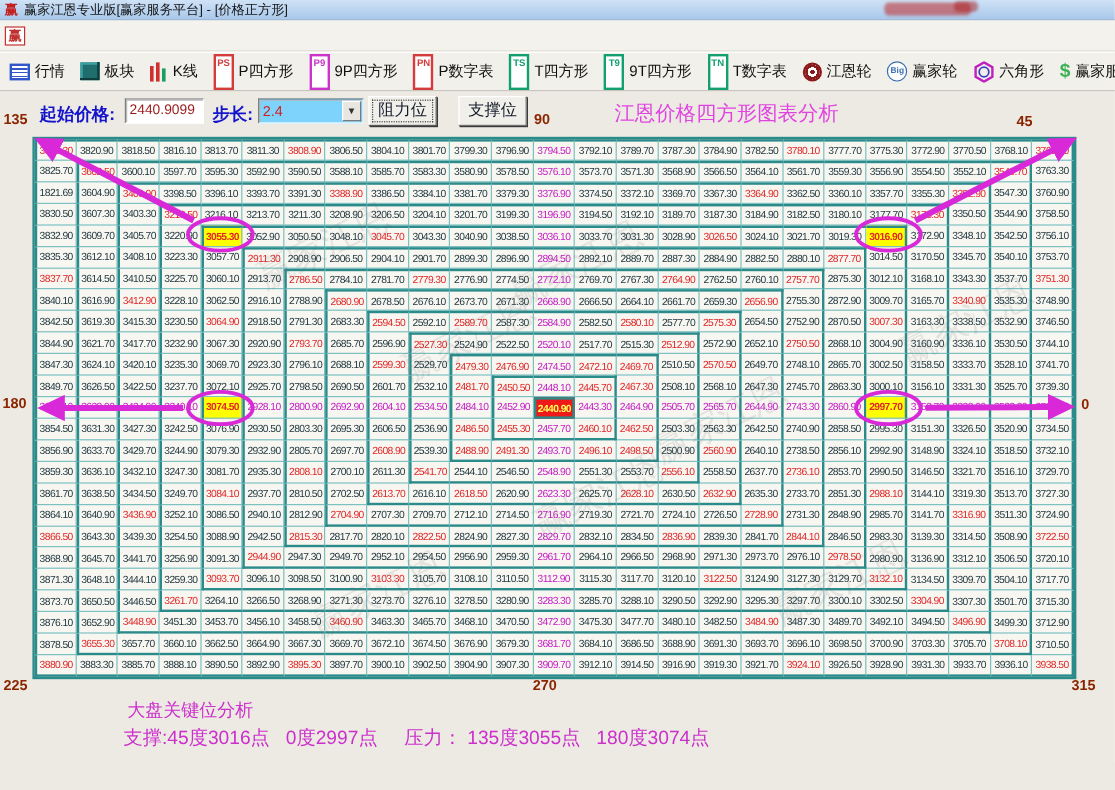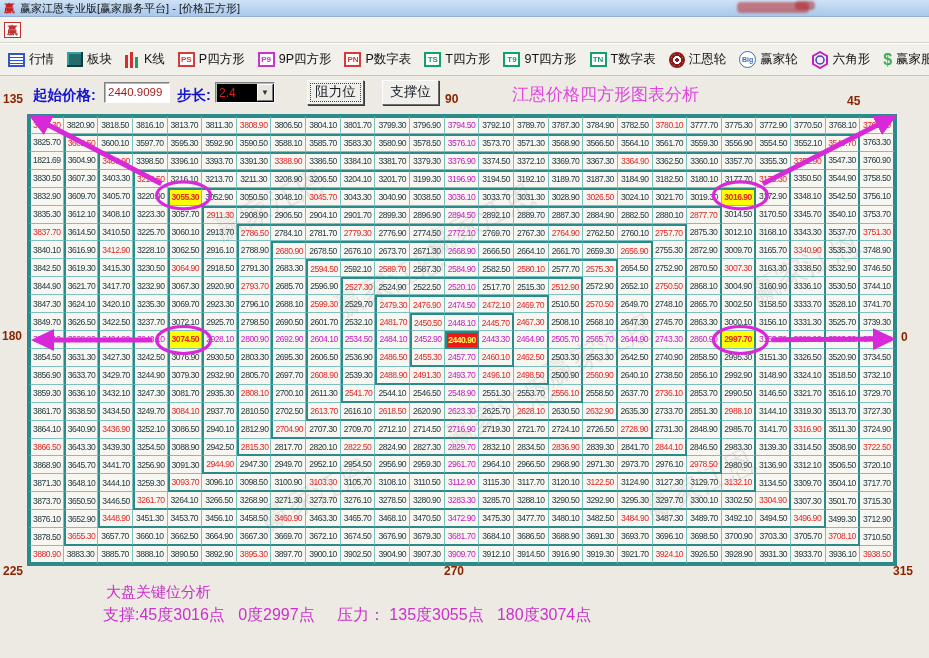--- a/index.html
+++ b/index.html
@@ -26,21 +26,21 @@
   .mlogo{width:17px; height:16px; border:1px solid #c03030; color:#c03030; background:#fff;
     font-size:11px; font-weight:bold; text-align:center; line-height:14px; margin:0 10px 0 4px;}
   .mitem{font-size:13px; color:#111; margin-right:27px; cursor:default;}
 
   
   .toolbar{position:absolute; left:0; top:43px; width:929px; height:33px; background:#f2f0ea;
     border-top:1px solid #fff; border-bottom:1px solid #c9c6bd; display:flex; align-items:center;
     padding-left:8px;}
   .titem{display:flex; align-items:center; margin-right:13px; cursor:default;}
   .titem .tlabel{font-size:12.5px; color:#111; margin-left:4px; white-space:nowrap;}
-  .badge{display:inline-block; width:17px; height:15px; border:2px solid; background:#fff;
+  .badge{display:inline-block; width:17px; height:30px; border:2px solid; background:#fff;
     font-size:8px; font-weight:bold; text-align:center; line-height:11px;}
   .ic-table{width:17px; height:14px; border:2px solid #3355cc; background:
     repeating-linear-gradient(#fff 0 2px,#3355cc 2px 3px);}
   .ic-blocks{width:16px; height:15px; position:relative; background:#1f6d6d;
     box-shadow:inset -2px -2px 0 #0f3d3d, inset 2px 2px 0 #38a0a0;}
   .ic-candles{display:inline-flex; align-items:flex-end; height:16px;}
   .ic-candles i{display:inline-block; width:3px; margin-right:2px;}
   .ic-candles i.c1{height:13px; background:#d03030;}
   .ic-candles i.c2{height:16px; background:#d03030;}
   .ic-candles i.c3{height:11px; background:#18a060;}
@@ -49,21 +49,21 @@
   .ic-big{width:17px; height:17px; border-radius:50%; border:1.5px solid #3a6fb0; color:#3a6fb0;
     font-size:7px; font-weight:bold; text-align:center; line-height:15px; background:#fff;}
   .ic-dollar{color:#3cb054; font-size:16px; font-weight:bold; line-height:16px;}
 
   
   .controls{position:absolute; left:0; top:76px; width:929px; height:38px;}
   .lbl-blue{position:absolute; font-size:14.5px; font-weight:bold; color:#1414cc;}
   .inputbox{position:absolute; left:104px; top:6px; width:66px; height:21px; background:#fff;
     border:1px solid; border-color:#808080 #fff #fff #808080; box-shadow:inset 1px 1px 0 #b8b8b8;
     font-size:11.5px; color:#9c1818; padding:3px 0 0 3px;}
-  .combo{position:absolute; left:215px; top:6px; width:60px; height:21px; background:#000000;
+  .combo{position:absolute; left:215px; top:6px; width:88px; height:21px; background:#7dd3fc;
     border:1px solid; border-color:#808080 #fff #fff #808080; box-shadow:inset 1px 1px 0 #b8b8b8;}
   .combo .cval{position:absolute; left:3px; top:3px; font-size:12px; color:#d42020;}
   .combo .carrow{position:absolute; right:1px; top:1px; width:16px; height:17px; background:#e8e6df;
     border:1px solid; border-color:#fff #7a7a7a #7a7a7a #fff; font-size:8px; color:#333;
     text-align:center; line-height:16px; cursor:default;}
   .btn3d{position:absolute; top:4px; width:57px; height:25px; background:#f1efe9;
     border:1px solid; border-color:#fff #6f6f6f #6f6f6f #fff; box-shadow:1px 1px 0 #3a3a3a;
     font-size:13.5px; color:#101828; text-align:center; line-height:22px; cursor:default;}
   .btn3d.deflt{outline:1px dotted #444; outline-offset:-4px; border-color:#fff #5a5a5a #5a5a5a #fff;}
   .chart-title{position:absolute; left:512px; top:7px; font-size:17px; font-weight:normal; color:#e044e0;}

